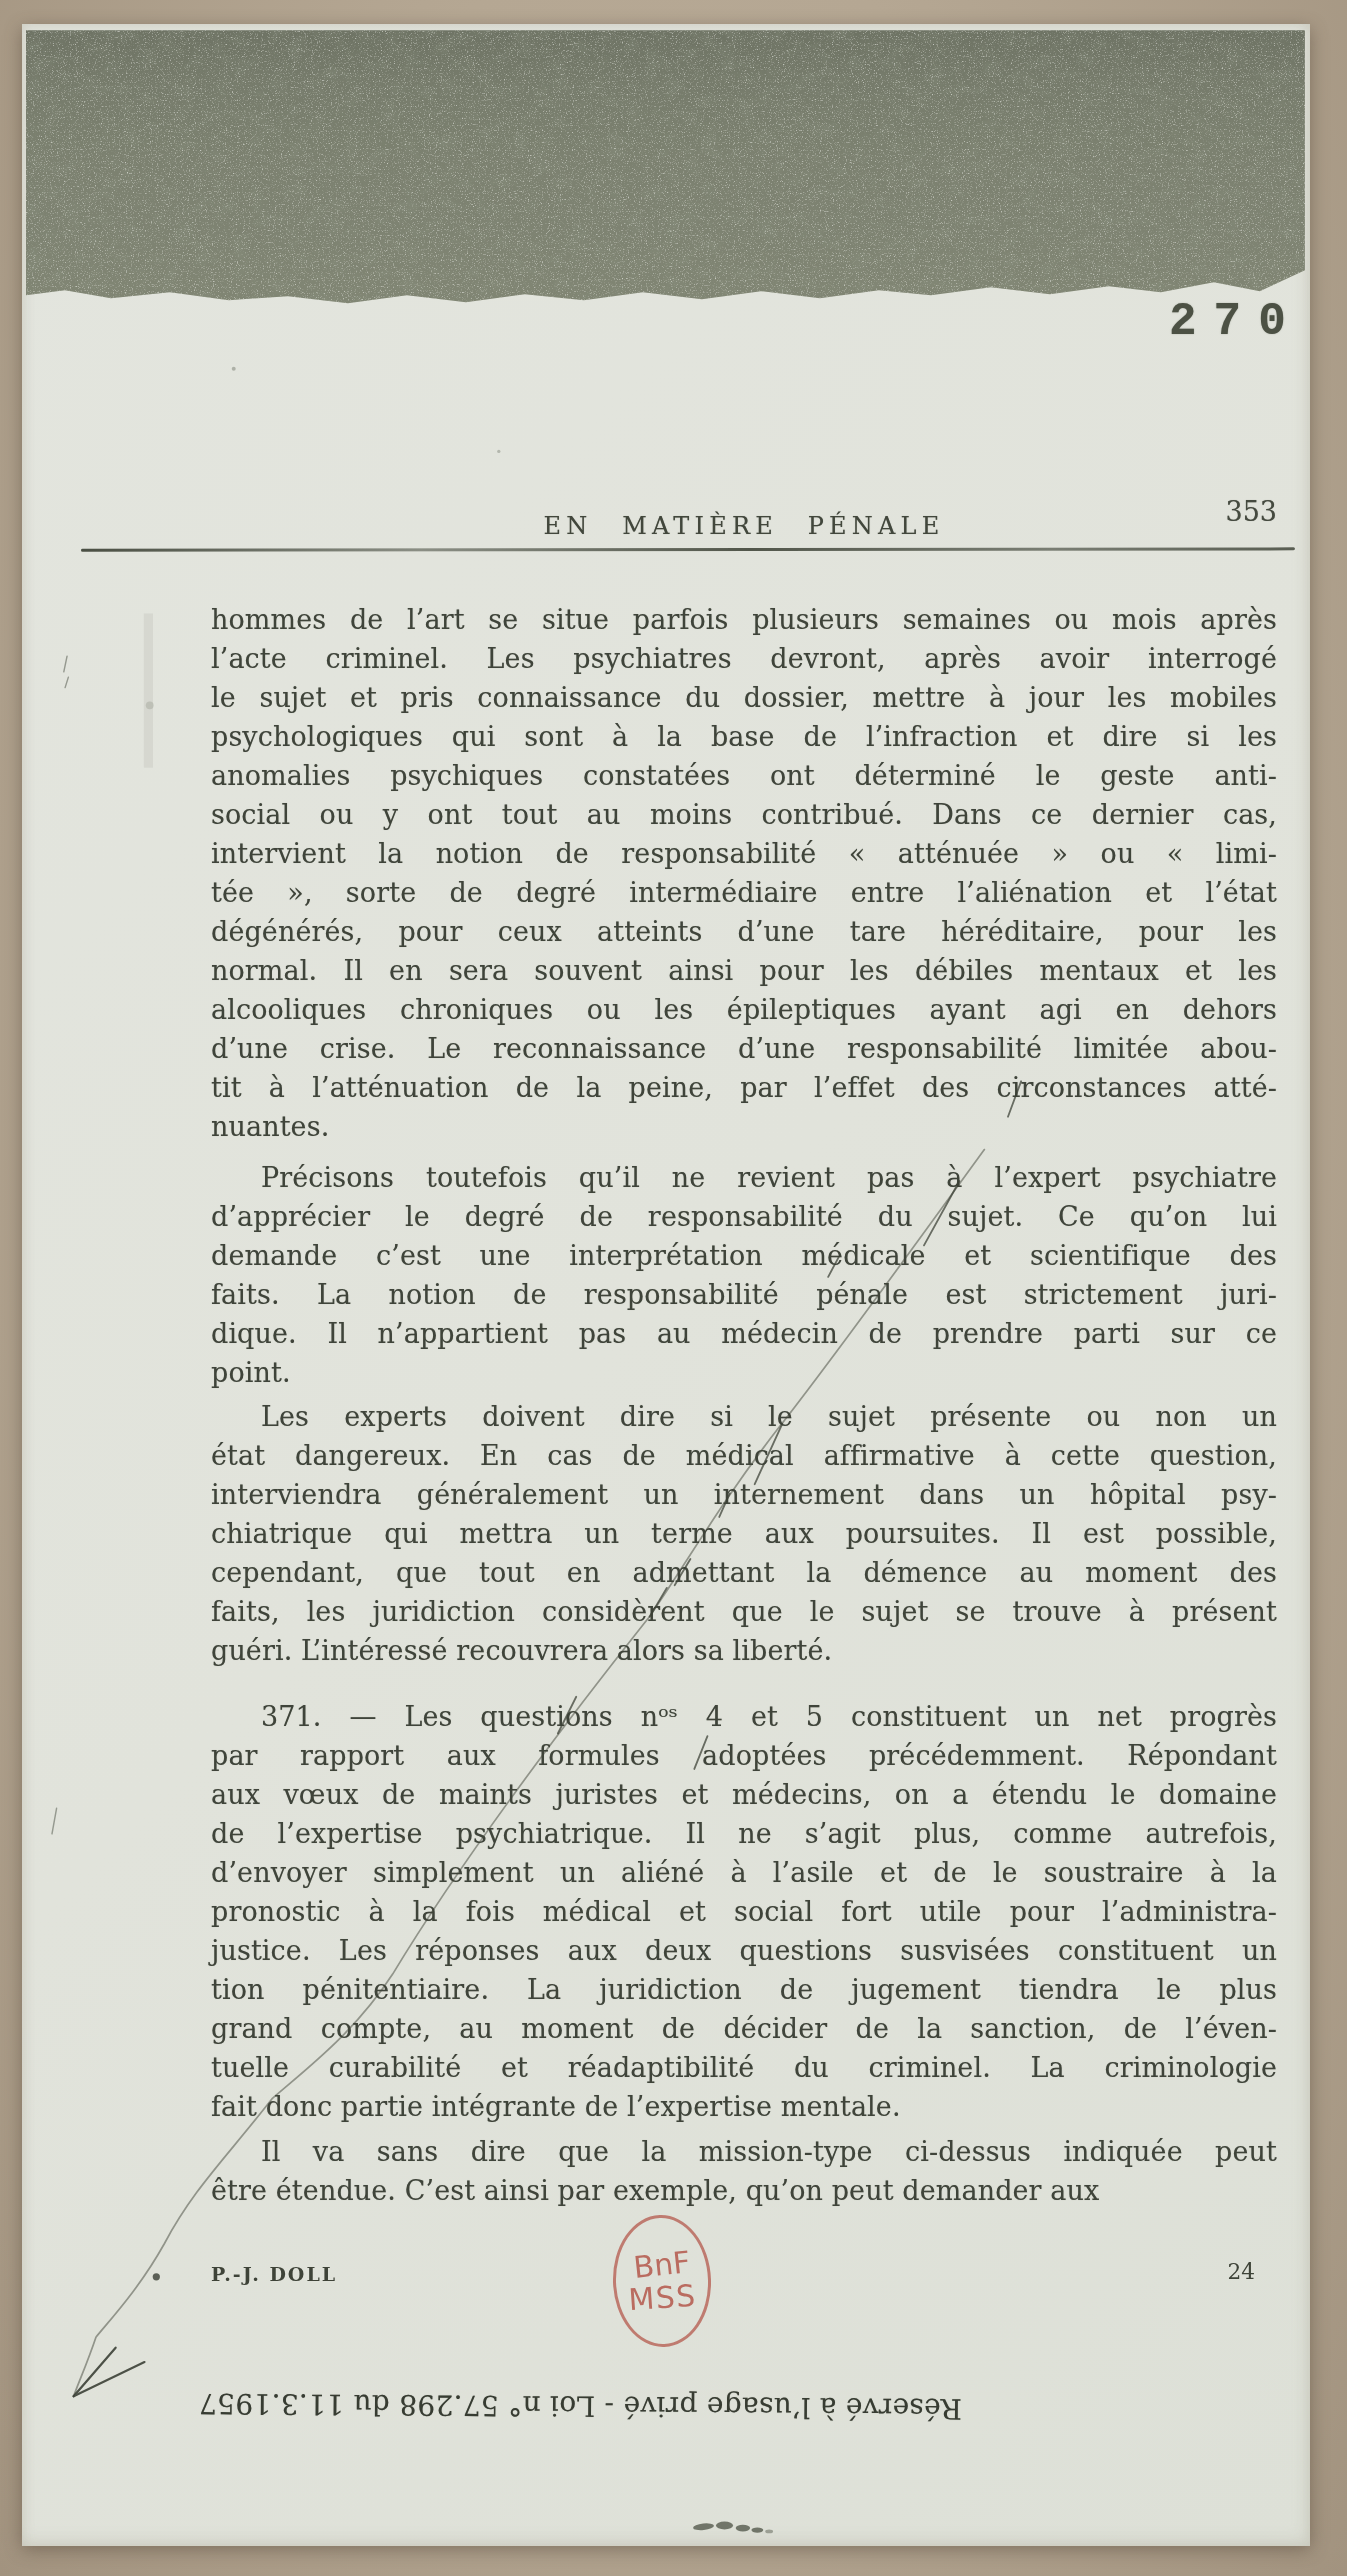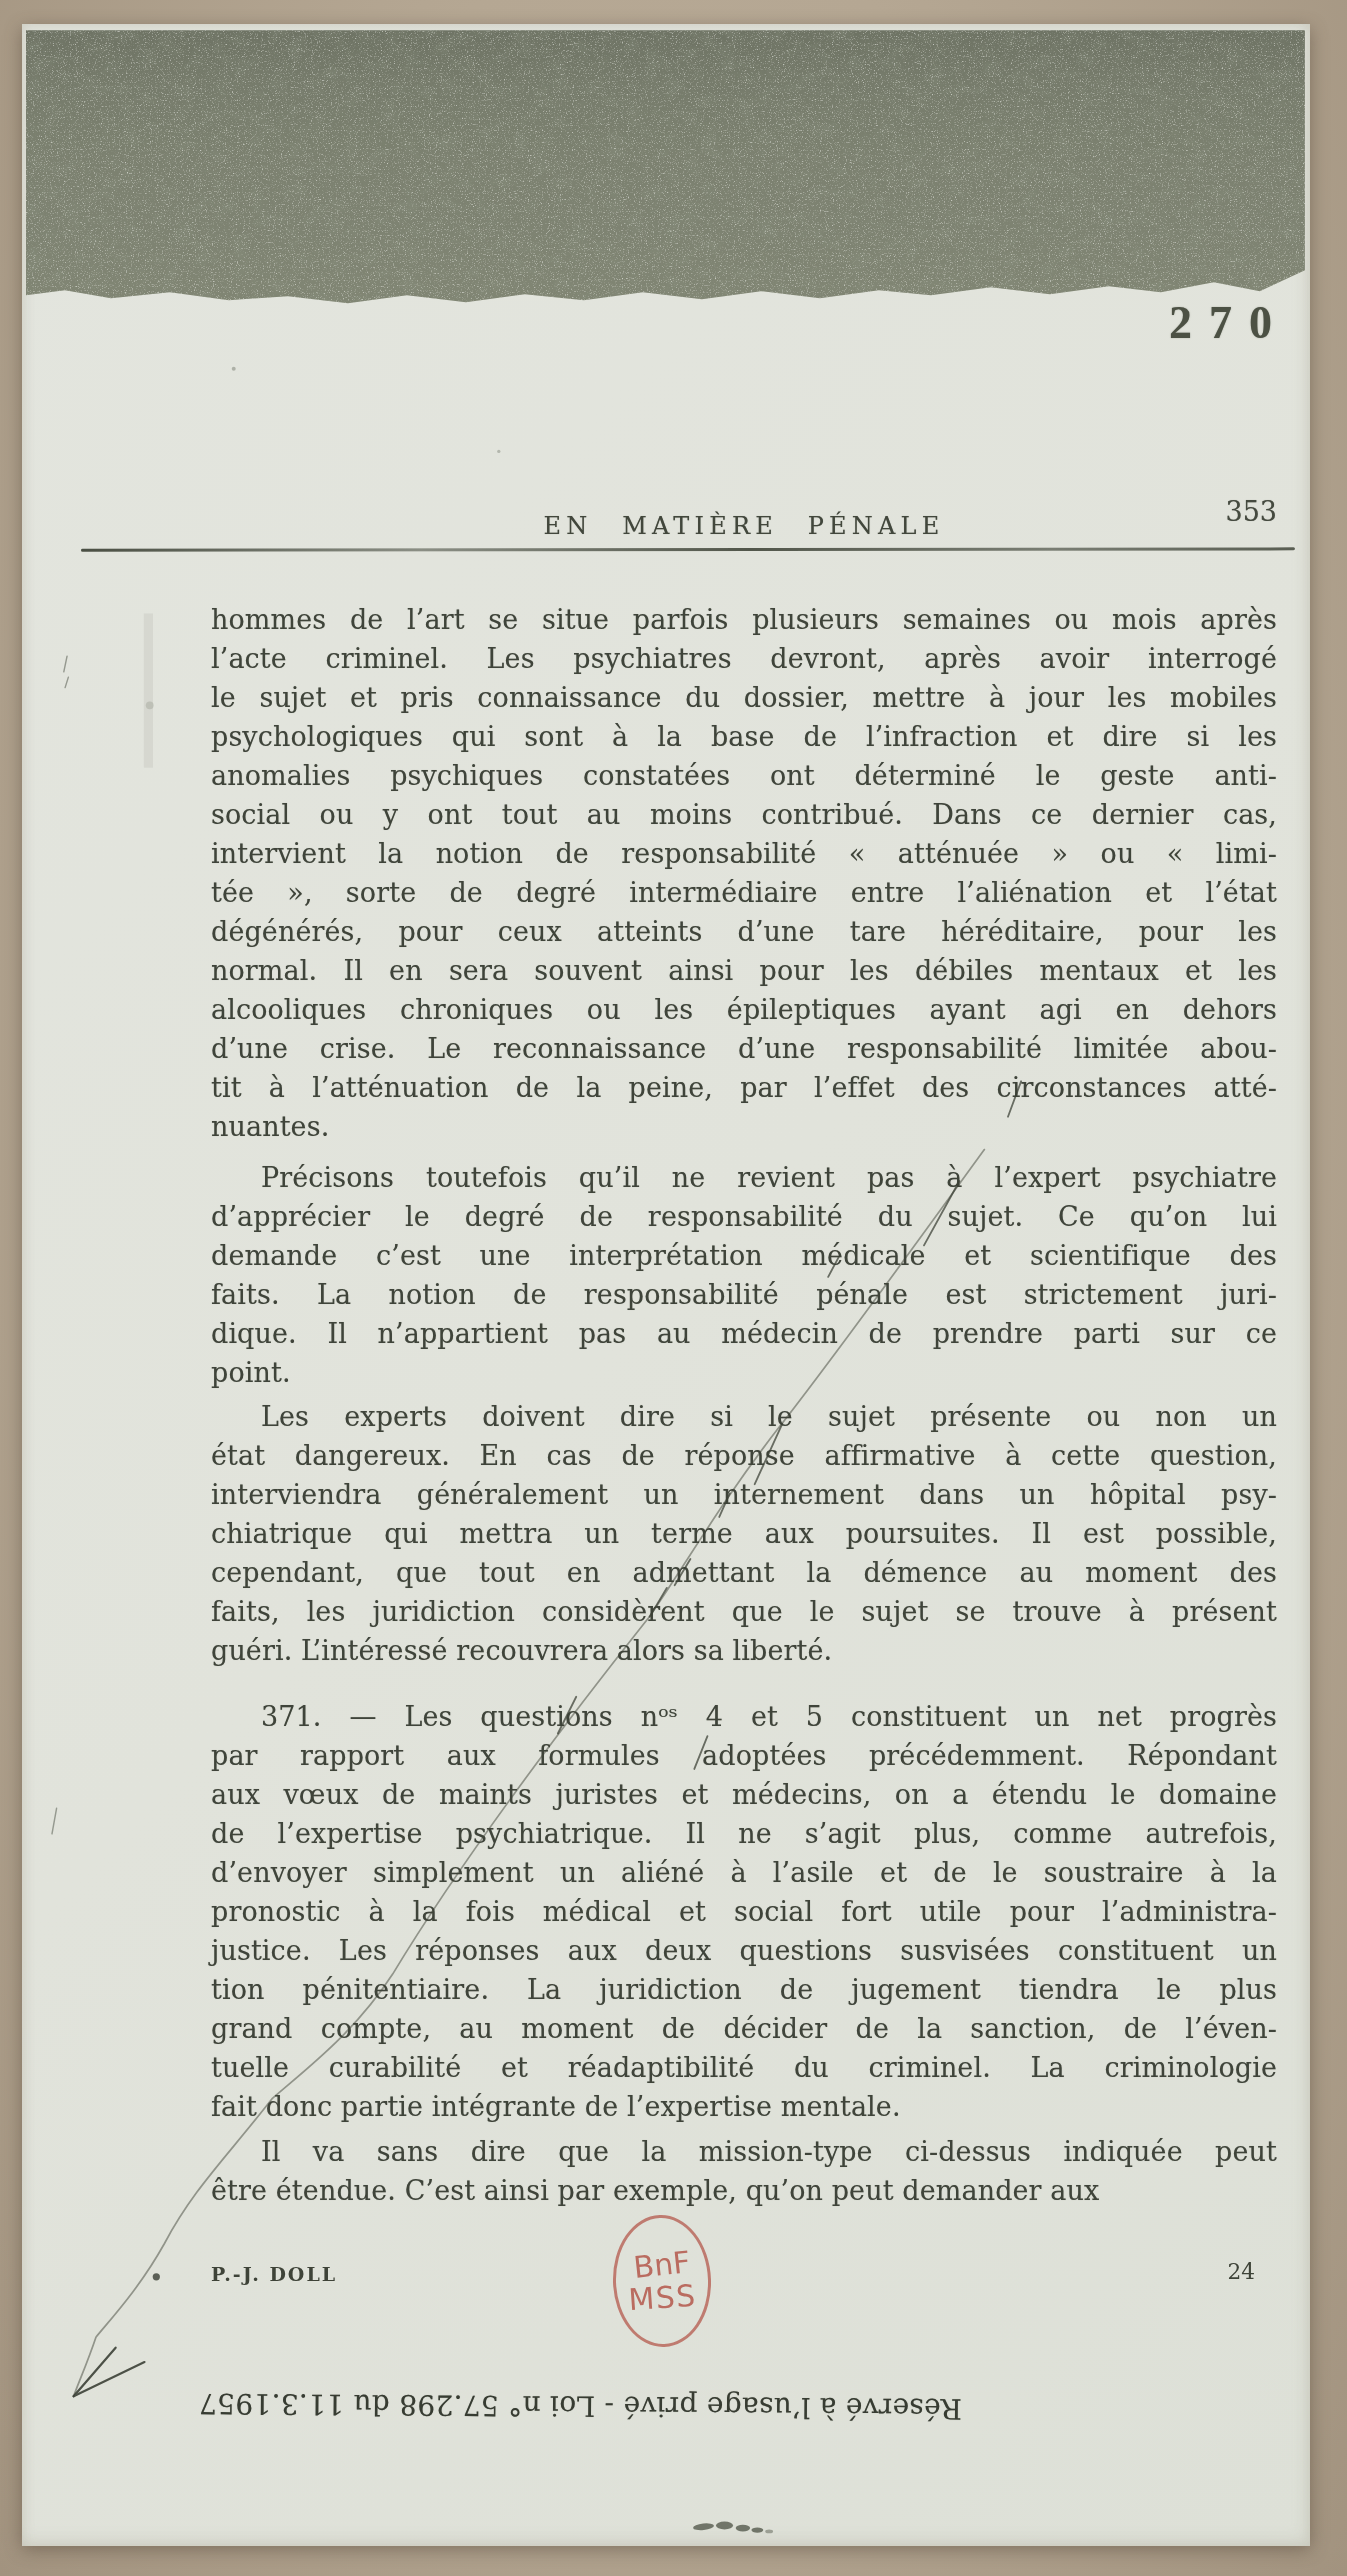--- a/index.html
+++ b/index.html
@@ -18,21 +18,21 @@
   
   .band{
     position:absolute;left:3.9px;top:6.6px;width:1279px;height:282px;
     background:linear-gradient(180deg,#6e7364 0%,#767b6b 18%,#7c8170 45%,#7e8372 70%,#818674 100%);
     clip-path:polygon(0px 0px,1279px 0px,1279px 240px,1234px 261px,1188px 252px,1135px 262px,1083px 256px,1024px 264px,965px 257px,905px 265px,853px 260px,794px 268px,735px 261px,676px 269px,617px 262px,558px 270px,499px 264px,440px 272px,381px 265px,322px 273px,262px 266px,203px 270px,144px 262px,85px 268px,39px 260px,0px 265px);
   }
   .band svg{position:absolute;left:0;top:0;width:100%;height:100%;}
   
   .folio{
     position:absolute;left:1147px;top:272px;width:144px;
-    font-family:Liberation Serif, serif;
+    font-family:Liberation Mono, monospace;
     font-size:46px;font-weight:bold;letter-spacing:17px;color:#4c5144;
     text-shadow:0 0 1.3px rgba(76,81,68,.5);
   }
   
   .header-title{
     position:absolute;left:189px;top:474px;width:1066px;text-align:center;
     font-size:24px;letter-spacing:5.2px;word-spacing:17px;color:#42473c;
     text-shadow:0 0 0.7px rgba(66,71,60,.5);
     margin-top:14px;
   }
@@ -144,21 +144,21 @@
     <div class="para p2 indent">
         <div class="line">Précisons toutefois qu’il ne revient pas à l’expert psychiatre</div>
         <div class="line">d’apprécier le degré de responsabilité du sujet. Ce qu’on lui</div>
         <div class="line">demande c’est une interprétation médicale et scientifique des</div>
         <div class="line">faits. La notion de responsabilité pénale est strictement juri-</div>
         <div class="line">dique. Il n’appartient pas au médecin de prendre parti sur ce</div>
         <div class="line last">point.</div>
       </div>
     <div class="para p3 indent">
         <div class="line">Les experts doivent dire si le sujet présente ou non un</div>
-        <div class="line">état dangereux. En cas de réponse affirmative à cette question,</div>
+        <div class="line">état dangereux. En cas de médical affirmative à cette question,</div>
         <div class="line">interviendra généralement un internement dans un hôpital psy-</div>
         <div class="line">chiatrique qui mettra un terme aux poursuites. Il est possible,</div>
         <div class="line">cependant, que tout en admettant la démence au moment des</div>
         <div class="line">faits, les juridiction considèrent que le sujet se trouve à présent</div>
         <div class="line last">guéri. L’intéressé recouvrera alors sa liberté.</div>
       </div>
     <div class="para p4 indent">
         <div class="line">371. — Les questions nᵒˢ 4 et 5 constituent un net progrès</div>
         <div class="line">par rapport aux formules adoptées précédemment. Répondant</div>
         <div class="line">aux vœux de maints juristes et médecins, on a étendu le domaine</div>

